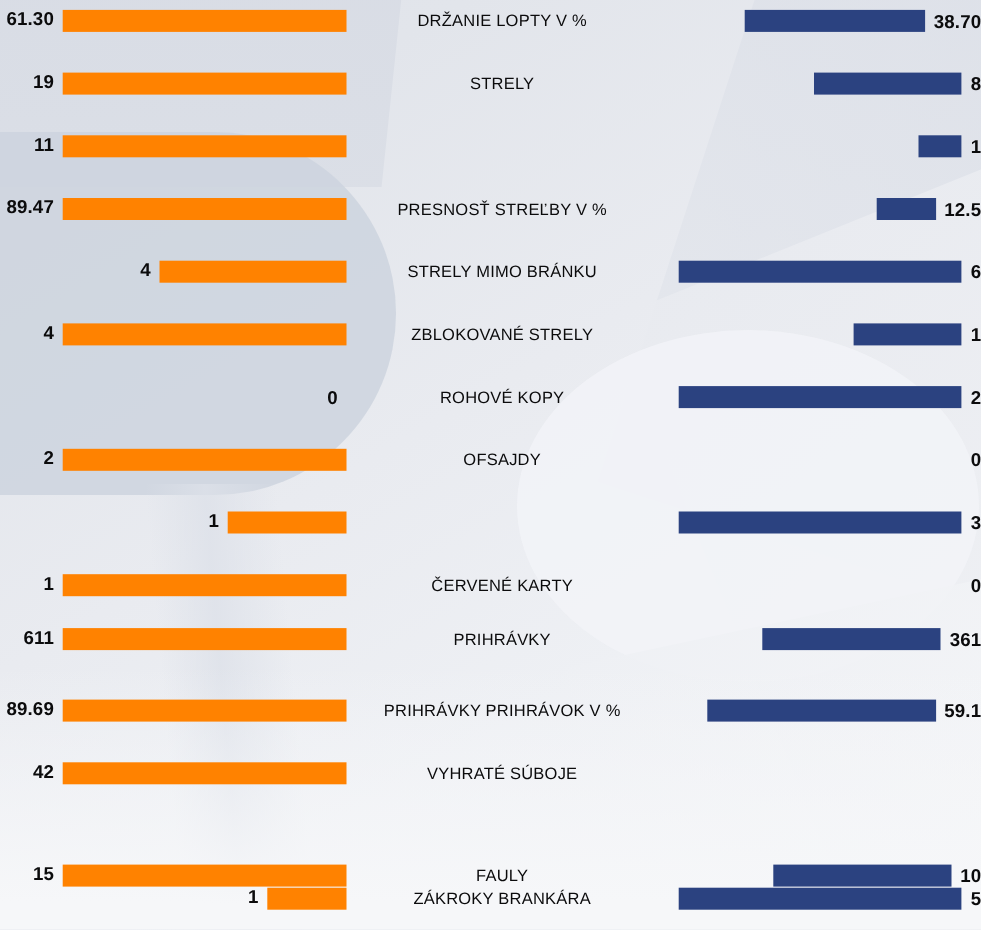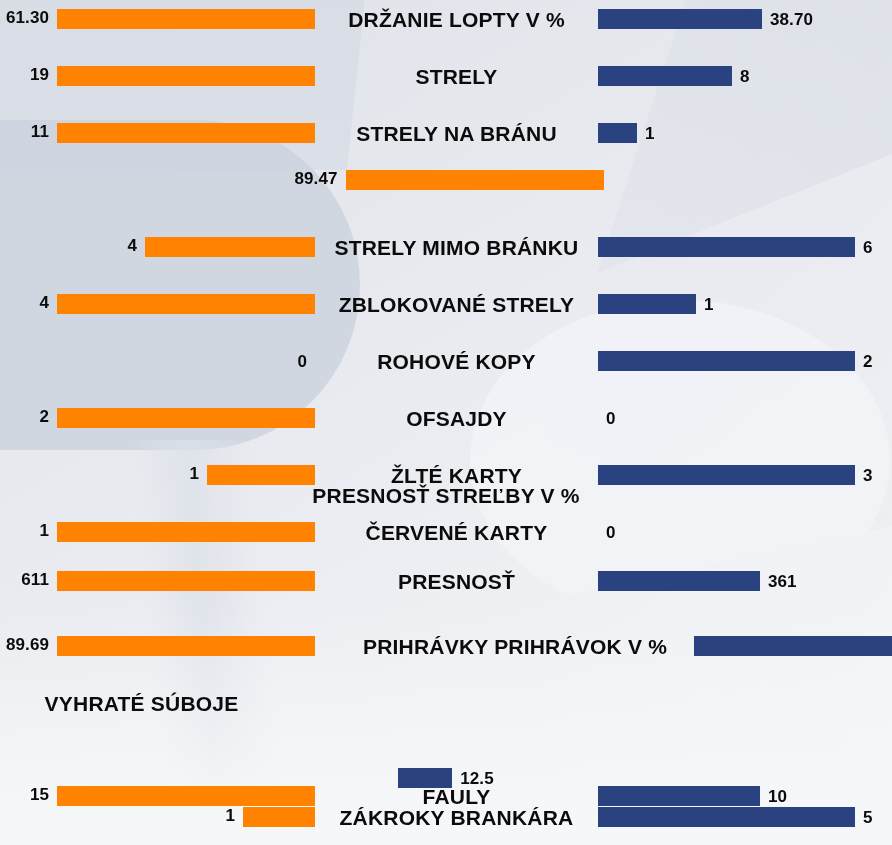--- a/index.html
+++ b/index.html
@@ -117,35 +117,35 @@
     height: 20px;
     background: #ff8200;
     flex: 0 0 auto;
   }
 
   
   .label-cell {
     flex: 0 0 283px;
     width: 283px;
     text-align: center;
-    font-size: 21px;
-    font-weight: bold;
+    font-size: 15px;
+    font-weight: normal;
     color: #0b0b0c;
     font-stretch: condensed;
     letter-spacing: .2px;
     white-space: nowrap;
     line-height: 1;
   }
 
   
   .side-away {
     flex: 1 1 auto;
     display: flex;
     align-items: center;
-    justify-content: flex-start;
+    justify-content: flex-end;
     padding-left: 0;
   }
   .bar-away {
     height: 20px;
     background: #2b4280;
     flex: 0 0 auto;
   }
   .val-away {
     font-size: 17px;
     font-weight: bold;
@@ -192,27 +192,26 @@
         <div class="side-away">
           <span class="bar-away" style="width:134px"></span>
           <span class="val-away">8</span>
         </div>
       </div>
       <div class="stat-row" style="top: 113px;">
         <div class="side-home">
           <span class="val-home">11</span>
           <span class="bar-home" style="width:258px"></span>
         </div>
-        <div class="label-cell">STRELY NA BRÁNU</div>
         <div class="side-away">
           <span class="bar-away" style="width:39px"></span>
           <span class="val-away">1</span>
         </div>
       </div>
-      <div class="stat-row" style="top: 170px; flex-direction: column;">
+      <div class="stat-row" style="top: 170px;">
         <div class="side-home">
           <span class="val-home">89.47</span>
           <span class="bar-home" style="width:258px"></span>
         </div>
         <div class="label-cell">PRESNOSŤ STREĽBY V %</div>
         <div class="side-away">
           <span class="bar-away" style="width:54px"></span>
           <span class="val-away">12.5</span>
         </div>
       </div>
@@ -256,59 +255,62 @@
         <div class="label-cell">OFSAJDY</div>
         <div class="side-away">
           <span class="val-away">0</span>
         </div>
       </div>
       <div class="stat-row" style="top: 455px;">
         <div class="side-home">
           <span class="val-home">1</span>
           <span class="bar-home" style="width:108px"></span>
         </div>
-        <div class="label-cell">ŽLTÉ KARTY</div>
         <div class="side-away">
           <span class="bar-away" style="width:257px"></span>
           <span class="val-away">3</span>
         </div>
       </div>
       <div class="stat-row" style="top: 512px;">
         <div class="side-home">
           <span class="val-home">1</span>
           <span class="bar-home" style="width:258px"></span>
         </div>
         <div class="label-cell">ČERVENÉ KARTY</div>
         <div class="side-away">
           <span class="val-away">0</span>
         </div>
       </div>
       <div class="stat-row" style="top: 561px;">
         <div class="side-home">
           <span class="val-home">611</span>
           <span class="bar-home" style="width:258px"></span>
         </div>
-        <div class="label-cell">PRESNOSŤ</div>
+        <div class="label-cell">PRIHRÁVKY</div>
         <div class="side-away">
           <span class="bar-away" style="width:162px"></span>
           <span class="val-away">361</span>
         </div>
       </div>
-      <div class="stat-row" style="top: 626px; gap: 48px;">
+      <div class="stat-row" style="top: 626px;">
         <div class="side-home">
           <span class="val-home">89.69</span>
           <span class="bar-home" style="width:258px"></span>
         </div>
         <div class="label-cell">PRIHRÁVKY PRIHRÁVOK V %</div>
         <div class="side-away">
           <span class="bar-away" style="width:208px"></span>
           <span class="val-away">59.1</span>
         </div>
       </div>
       <div class="stat-row" style="top: 683px;">
+        <div class="side-home">
+          <span class="val-home">42</span>
+          <span class="bar-home" style="width:258px"></span>
+        </div>
         <div class="label-cell">VYHRATÉ SÚBOJE</div>
       </div>
       <div class="stat-row" style="top: 776px;">
         <div class="side-home">
           <span class="val-home">15</span>
           <span class="bar-home" style="width:258px"></span>
         </div>
         <div class="label-cell">FAULY</div>
         <div class="side-away">
           <span class="bar-away" style="width:162px"></span>

